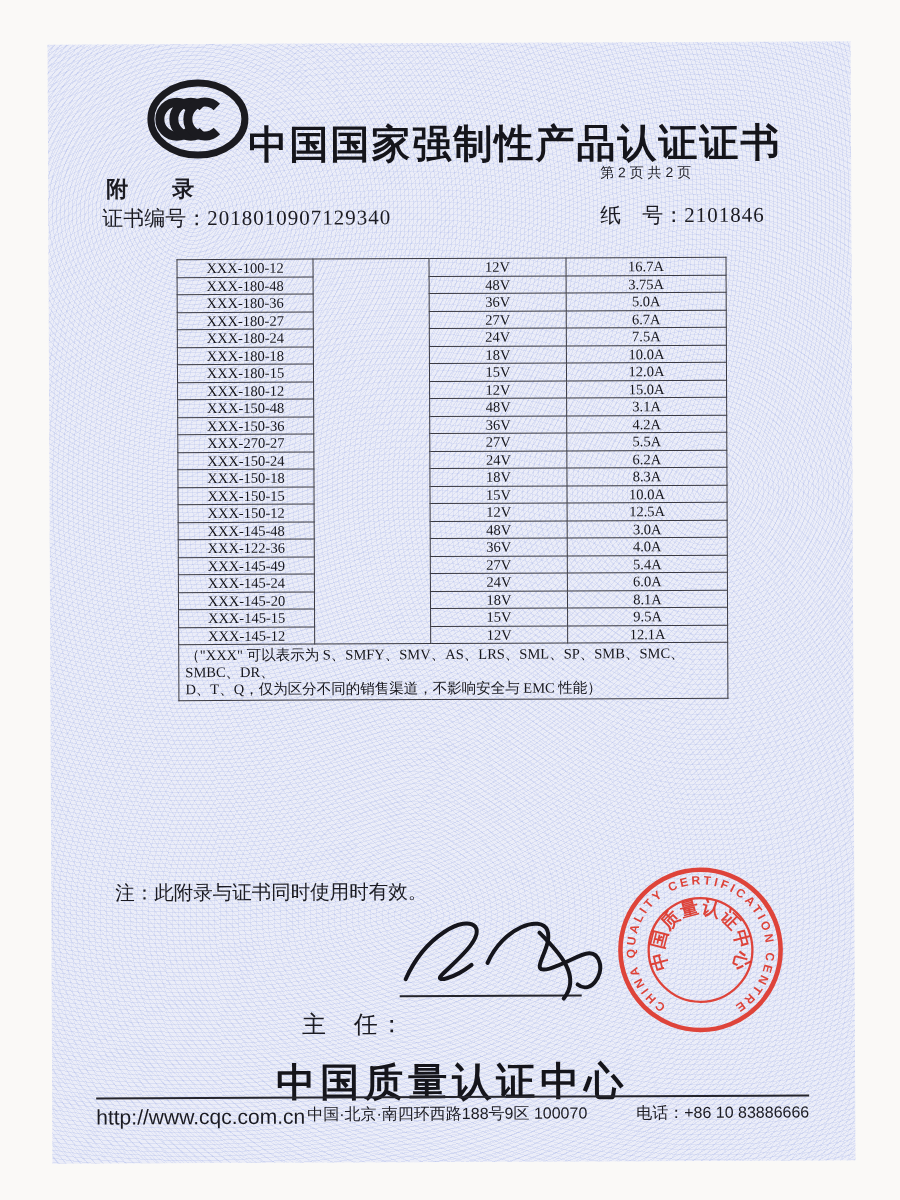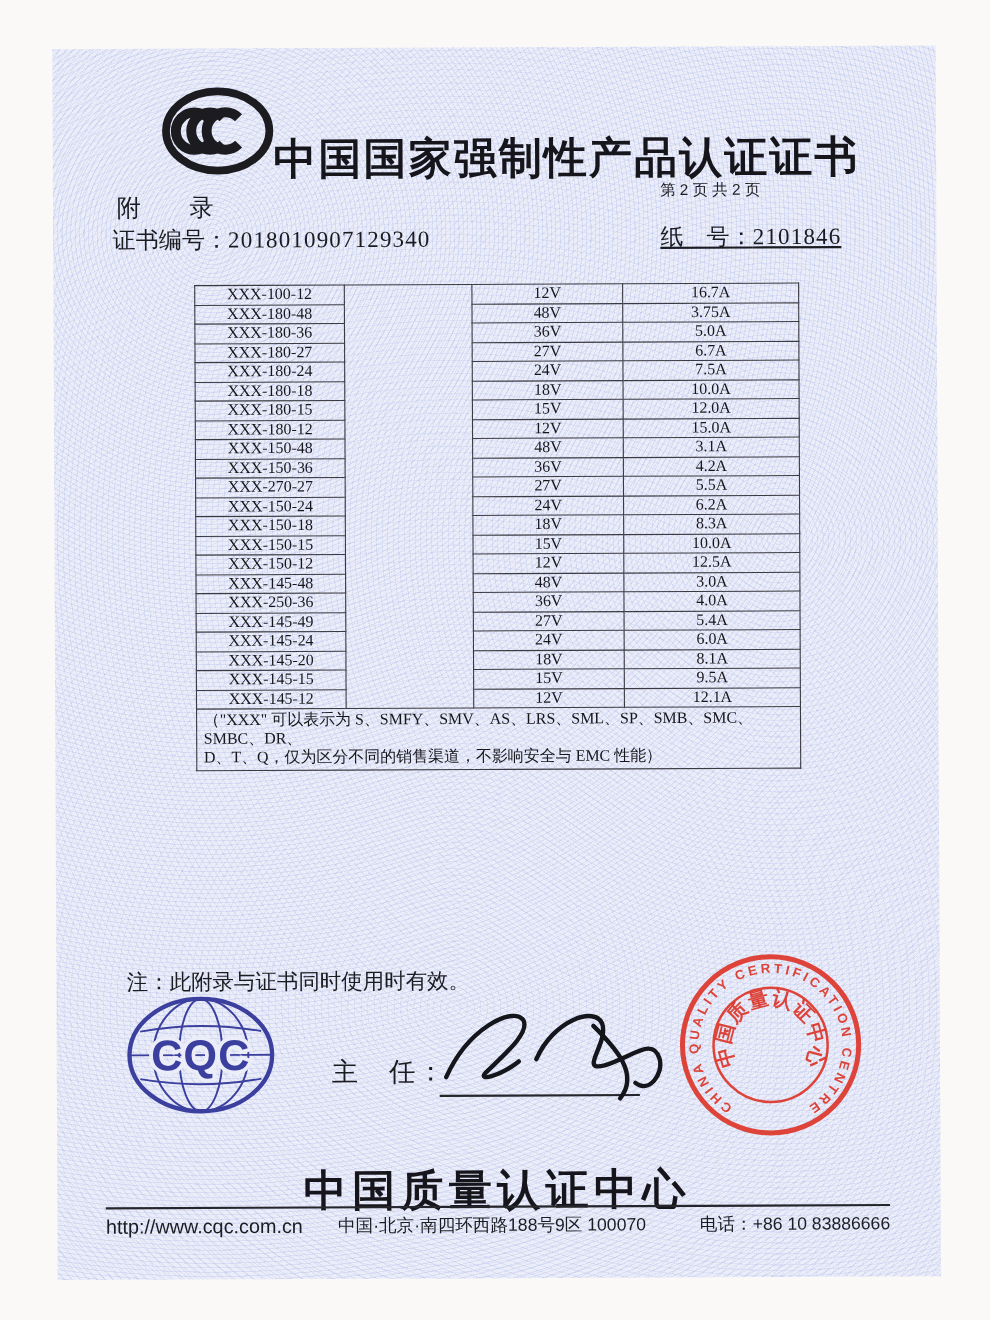--- a/index.html
+++ b/index.html
@@ -19,50 +19,50 @@
     transform:rotate(-0.25deg);
     transform-origin:center;
   }
   .abs{position:absolute;}
   .cjk{color:#1b1b22;}
 
   .title{
     left:167px;top:74px;width:600px;text-align:center;
     font-size:39px;font-weight:700;letter-spacing:2px;color:#15151b;
   }
-  .appendix{left:58px;top:130px;font-size:22px;font-weight:400;color:#1b1b22;}
+  .appendix{left:58px;top:130px;font-size:22px;font-weight:700;color:#1b1b22;}
   .pageinfo{left:552px;top:122px;font-size:14px;font-weight:400;color:#1b1b22;}
   .certno{left:54px;top:160px;font-size:21px;color:#1b1b22;}
-  .paperno{left:552px;top:159px;font-size:21px;color:#1b1b22;text-decoration:underline;}
+  .paperno{left:552px;top:159px;font-size:21px;color:#1b1b22;}
   .certno .num,.paperno .num{font-family:"Liberation Serif",serif;letter-spacing:1px;}
 
   .cert-table{left:128px;top:215px;border-collapse:collapse;table-layout:fixed;width:549px;}
   .cert-table td{
     border:1px solid #3a3a42;height:16.5px;padding:0;
     font-family:"Liberation Serif",serif;font-size:14.5px;line-height:1;
     text-align:center;color:#16161c;overflow:hidden;white-space:nowrap;
   }
   .cert-table td.note-cell{
     text-align:left;padding:2px 6px;height:auto;line-height:17px;
     font-size:14.5px;white-space:normal;
   }
 
   .validity-note{left:64px;top:835px;font-size:19.5px;color:#1b1b22;}
-  .director{left:250px;top:915px;font-size:24px;color:#1b1b22;letter-spacing:2px;}
+  .director{left:250px;top:965px;font-size:24px;color:#1b1b22;letter-spacing:2px;}
   .sig-line{left:348px;top:952px;width:182px;border-bottom:2px solid #25252c;height:0;}
   .signature{left:340px;top:862px;}
   .cqc-logo{left:62px;top:860px;}
   .stamp{left:558px;top:817px;}
 
   .org-title{
     left:100px;top:1012px;width:600px;text-align:center;
     font-size:39px;font-weight:700;letter-spacing:5px;color:#15151b;
   }
   .footer-hr{left:44px;top:1053px;width:713px;border-top:2px solid #25252c;height:0;}
-  .footer-web{left:44px;top:1061px;font-size:18px;color:#1b1b22;}
+  .footer-web{left:44px;top:1061px;font-size:21px;color:#1b1b22;}
   .footer-addr{left:195px;top:1061px;width:400px;text-align:center;font-size:16px;color:#1b1b22;}
   .footer-phone{left:500px;top:1061px;width:257px;text-align:right;font-size:16px;color:#1b1b22;}
 
   .ccc-logo{left:98px;top:34px;}
 </style>
 </head>
 <body>
 
 <div class="paper">
 
@@ -169,21 +169,21 @@
           <td>XXX-150-12</td>
           <td>12V</td>
           <td>12.5A</td>
         </tr>
         <tr>
           <td>XXX-145-48</td>
           <td>48V</td>
           <td>3.0A</td>
         </tr>
         <tr>
-          <td>XXX-250-36</td>
+          <td>XXX-122-36</td>
           <td>36V</td>
           <td>4.0A</td>
         </tr>
         <tr>
           <td>XXX-145-49</td>
           <td>27V</td>
           <td>5.4A</td>
         </tr>
         <tr>
           <td>XXX-145-24</td>
@@ -211,31 +211,20 @@
         <td colspan="4" class="note-cell">
           <div>（"XXX" 可以表示为 S、SMFY、SMV、AS、LRS、SML、SP、SMB、SMC、SMBC、DR、</div>
           <div>D、T、Q，仅为区分不同的销售渠道，不影响安全与 EMC 性能）</div>
         </td>
       </tr>
     </tfoot>
   </table>
 
   <div class="abs validity-note">注：此附录与证书同时使用时有效。</div>
 
-  <div class="abs cqc-logo">
-    <svg width="138" height="110" viewBox="0 0 140 112">
-      <ellipse cx="70" cy="56" rx="66" ry="52" fill="none" stroke="#3b3f9e" stroke-width="4"></ellipse>
-      <ellipse cx="70" cy="56" rx="44" ry="52" fill="none" stroke="#3b3f9e" stroke-width="1.8"></ellipse>
-      <ellipse cx="70" cy="56" rx="20" ry="52" fill="none" stroke="#3b3f9e" stroke-width="1.8"></ellipse>
-      <path d="M 14,34 Q 70,24 126,34" fill="none" stroke="#3b3f9e" stroke-width="1.8"></path>
-      <path d="M 5,56 L 135,56" fill="none" stroke="#3b3f9e" stroke-width="1.8"></path>
-      <path d="M 14,78 Q 70,88 126,78" fill="none" stroke="#3b3f9e" stroke-width="1.8"></path>
-      <text x="70" y="70" text-anchor="middle" font-size="40" font-weight="bold" font-family="Liberation Sans, sans-serif" fill="#3b3f9e" stroke="#ebedf8" stroke-width="7" paint-order="stroke" letter-spacing="1">CQC</text>
-    </svg>
-  </div>
 
   <div class="abs director cjk">主　任：</div>
   <div class="abs sig-line"></div>
   <div class="abs signature">
     <svg width="240" height="100" viewBox="0 0 240 100">
       <g fill="none" stroke="#15151c" stroke-width="4" stroke-linecap="round">
         <path d="M14,74 C34,30 74,10 84,22 C92,34 62,58 50,70 C42,78 62,74 80,60"></path>
         <path d="M96,58 C112,22 150,10 156,26 C162,44 134,70 158,64 C184,56 202,38 208,58 C212,72 198,90 186,80"></path>
         <path d="M148,28 C168,48 190,72 172,94"></path>
       </g>

